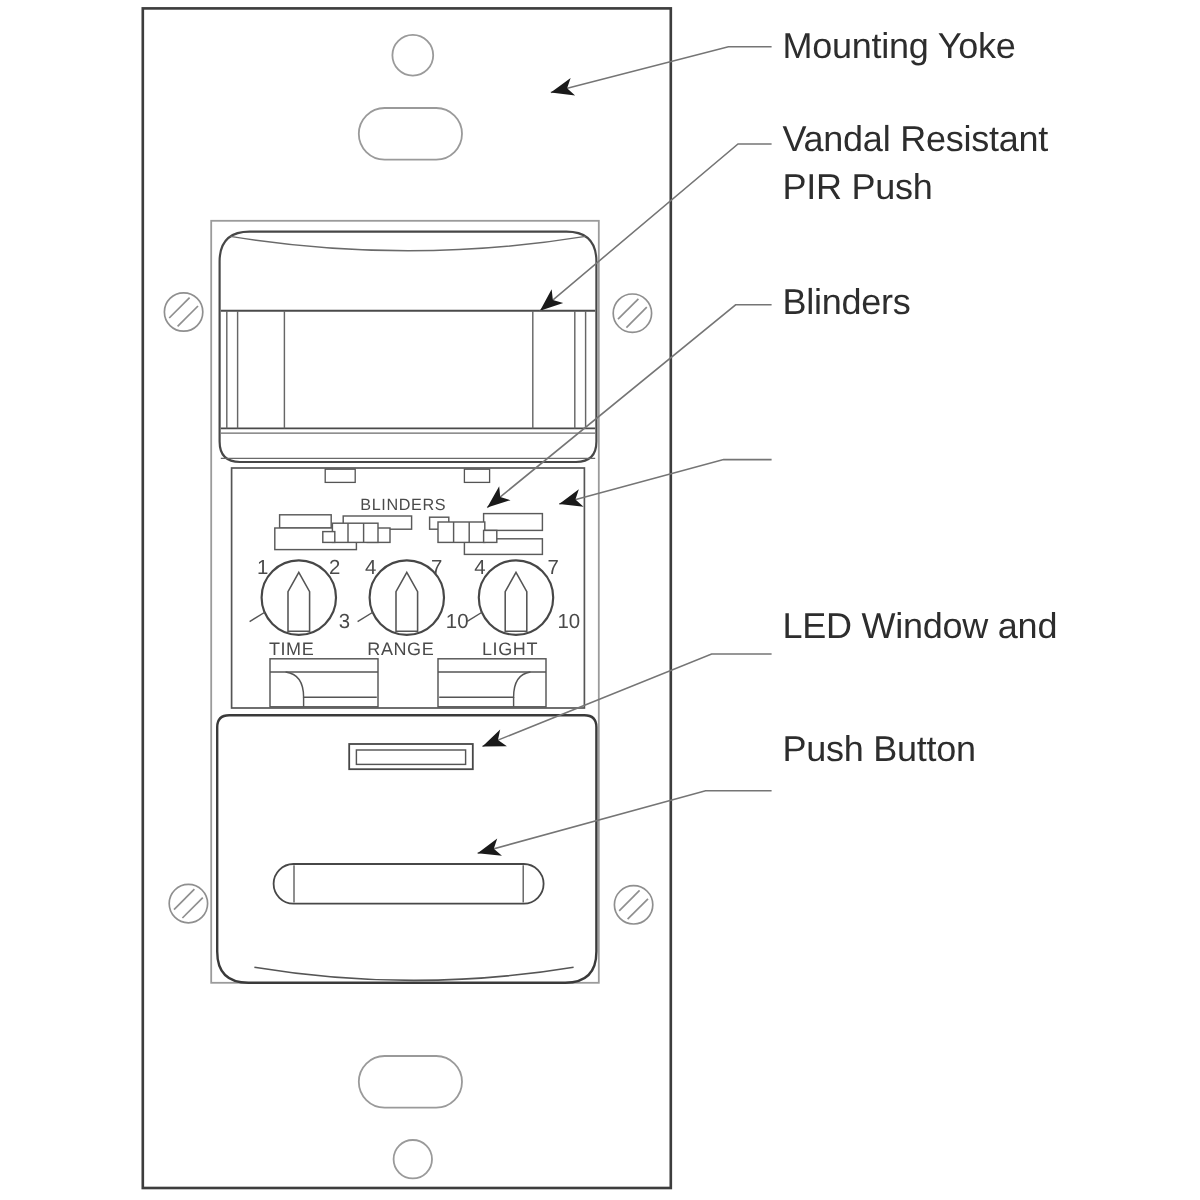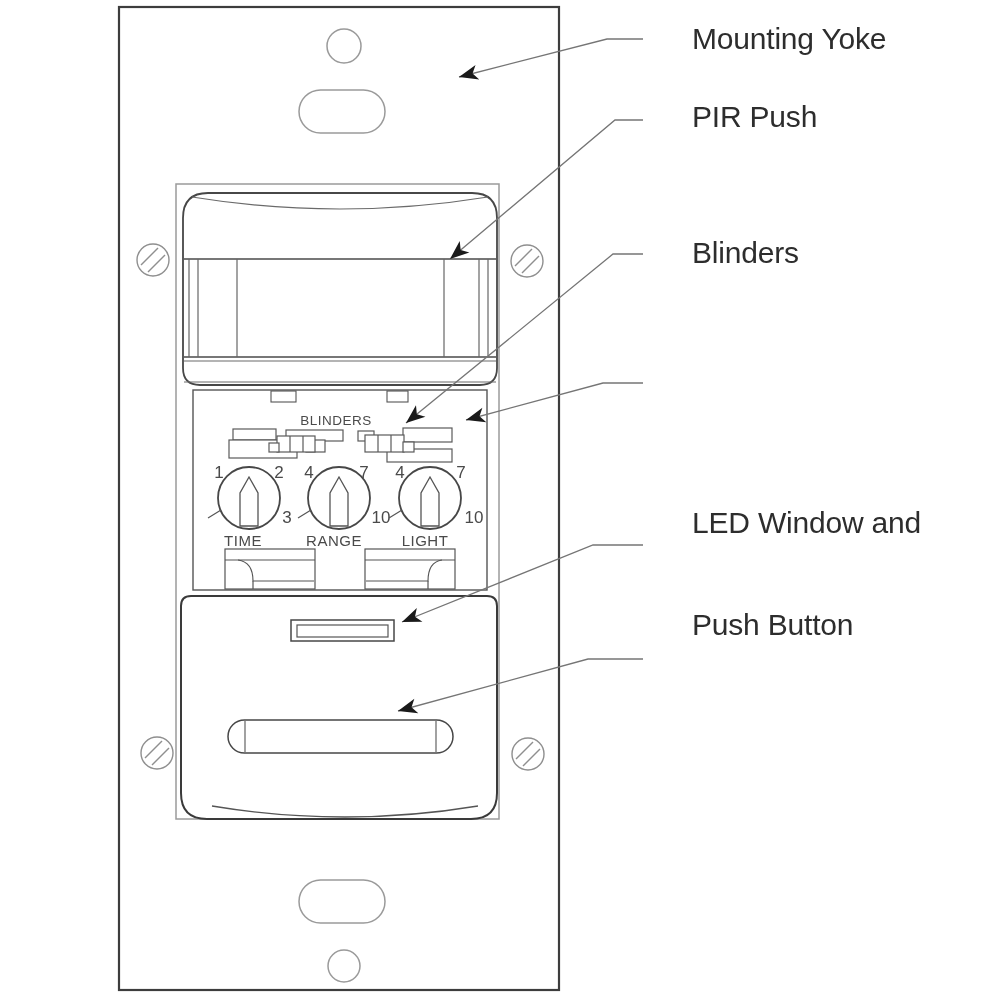--- a/index.html
+++ b/index.html
@@ -1,20 +1,20 @@
 <!DOCTYPE html>
 <html><head>
 <meta charset="utf-8">
 <style>
   html,body{margin:0;padding:0;background:#ffffff;}
   .canvas{position:relative;width:1000px;height:1000px;background:#fff;overflow:hidden;
           font-family:"Liberation Sans", sans-serif;}
   svg{position:absolute;left:0;top:0;}
   .callout{position:absolute;left:652px;font-size:30px;font-weight:300;color:#2d2d2d;
-           line-height:40px;white-space:nowrap;letter-spacing:-0.2px;margin-left:40px;}
+           line-height:40px;white-space:nowrap;letter-spacing:-0.2px;}
   .ptxt{font-family:"Liberation Sans", sans-serif;fill:#4a4a4a;}
 </style>
 </head>
 <body>
 
 <div class="canvas">
 
 <svg width="1000" height="1000" viewBox="0 0 1000 1000">
 
   <rect x="119" y="7" width="440" height="983" fill="#ffffff" stroke="#3d3d3d" stroke-width="2.2"></rect>
@@ -165,20 +165,21 @@
     <path d="M0,0 L19,7.5 L14,0 L19,-7.5 Z" transform="translate(466,420) rotate(-15.1)"></path>
     <path d="M0,0 L19,7.5 L14,0 L19,-7.5 Z" transform="translate(402,622) rotate(-22.0)"></path>
     <path d="M0,0 L19,7.5 L14,0 L19,-7.5 Z" transform="translate(398,711) rotate(-15.3)"></path>
   </g>
 </svg>
 
   <div class="callout" style="top:19px">
     <div>Mounting Yoke</div>
   </div>
   <div class="callout" style="top:97px">
+    <div>Vandal Resistant</div>
     <div>PIR Push</div>
   </div>
   <div class="callout" style="top:233px">
     <div>Blinders</div>
   </div>
   <div class="callout" style="top:338px">
   </div>
   <div class="callout" style="top:503px">
     <div>LED Window and</div>
   </div>

